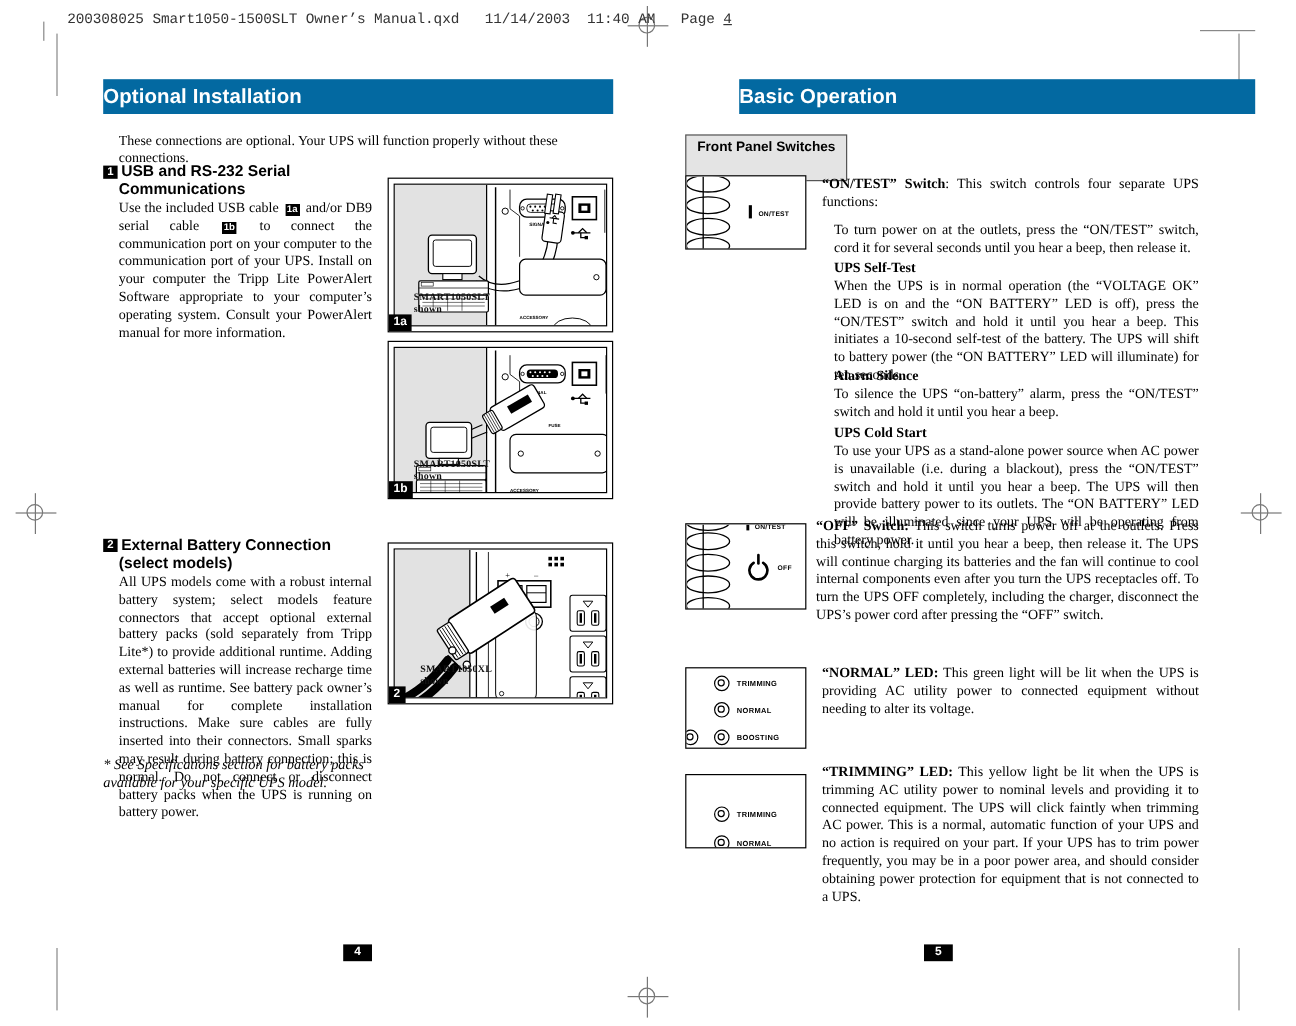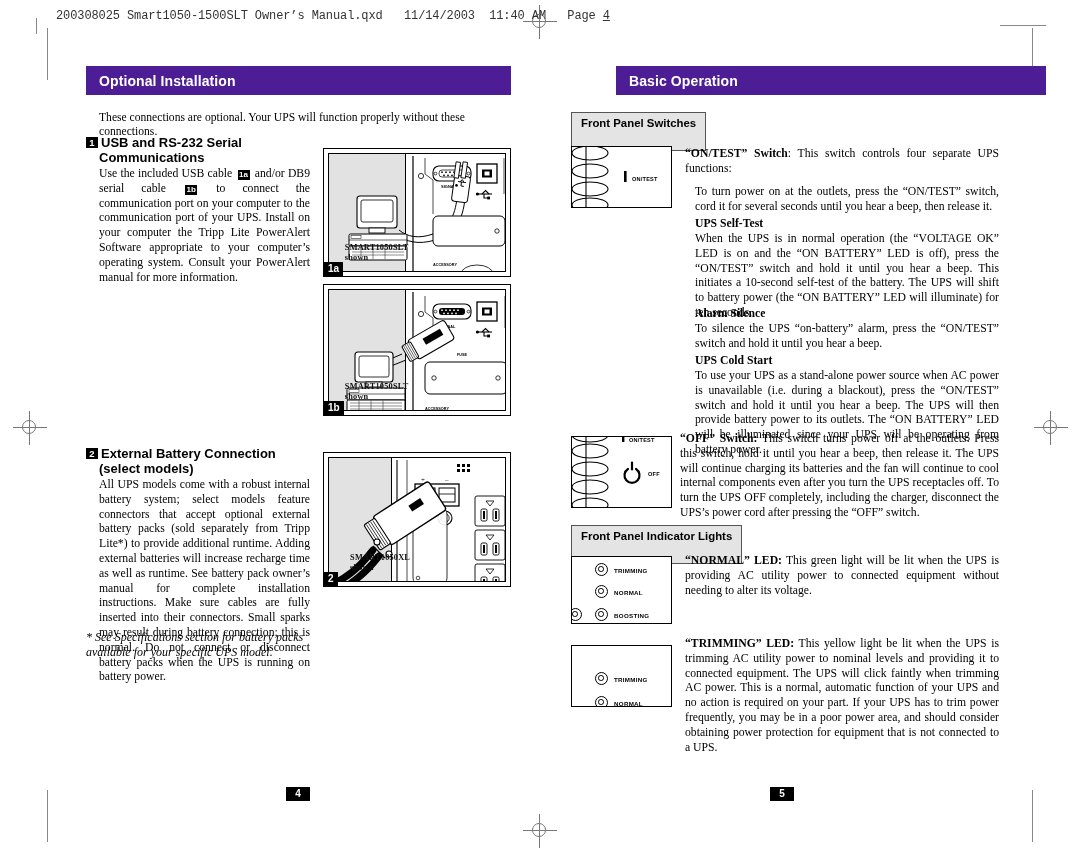--- a/index.html
+++ b/index.html
@@ -67,29 +67,29 @@
   .col {
     position: absolute;
     top: 0;
     height: 855px;
   }
   .col-left  { left: 0;   width: 540px; }
   .col-right { left: 540px; width: 540px; }
 
   .section-banner {
     position: absolute;
-    background: #4c1d95;
+    background: #0369a1;
     color: #fff;
     font-family: "Liberation Sans", sans-serif;
     font-weight: bold;
-    font-size: 14px;
+    font-size: 17px;
     letter-spacing: 0.1px;
     display: flex;
     align-items: center;
-    padding-left: 13px;
+    padding-left: 0;
     box-sizing: border-box;
   }
 
   .intro-text {
     position: absolute;
     font-size: 11.6px;
     line-height: 1.25;
   }
 
   .num-badge {
@@ -638,23 +638,20 @@
       <rect x="50" y="-1" width="2.4" height="6" fill="#000"></rect>
     </svg>
     <div class="panel-label" style="left:57px; top:0px;">ON/TEST</div>
     <div class="panel-label" style="left:76px; top:34px;">OFF</div>
   </div>
 
   <div class="r-para" style="left:140px; top:432px; width:319px;">
     <b>“OFF” Switch:</b><span> This switch turns power off at the outlets. Press this switch, hold it until you hear a beep, then release it. The UPS will continue charging its batteries and the fan will continue to cool internal components even after you turn the UPS receptacles off. To turn the UPS OFF completely, including the charger, disconnect the UPS’s power cord after pressing the “OFF” switch.</span>
   </div>
 
-  <div class="grey-label" style="left:31px; top:525px;">
-    <span>Front Panel Indicator Lights</span>
-  </div>
 
   <div class="panelbox" style="left:31px; top:556px; width:101px; height:68px;">
     <div class="led-ring" style="left:23px; top:6px;"></div>
     <div class="led-text" style="left:42px; top:10px;">TRIMMING</div>
     <div class="led-ring" style="left:23px; top:28px;"></div>
     <div class="led-text" style="left:42px; top:32px;">NORMAL</div>
     <div class="led-ring" style="left:23px; top:51px;"></div>
     <div class="led-text" style="left:42px; top:55px;">BOOSTING</div>
     <div class="led-ring" style="left:-3px; top:51px;"></div>
   </div>

